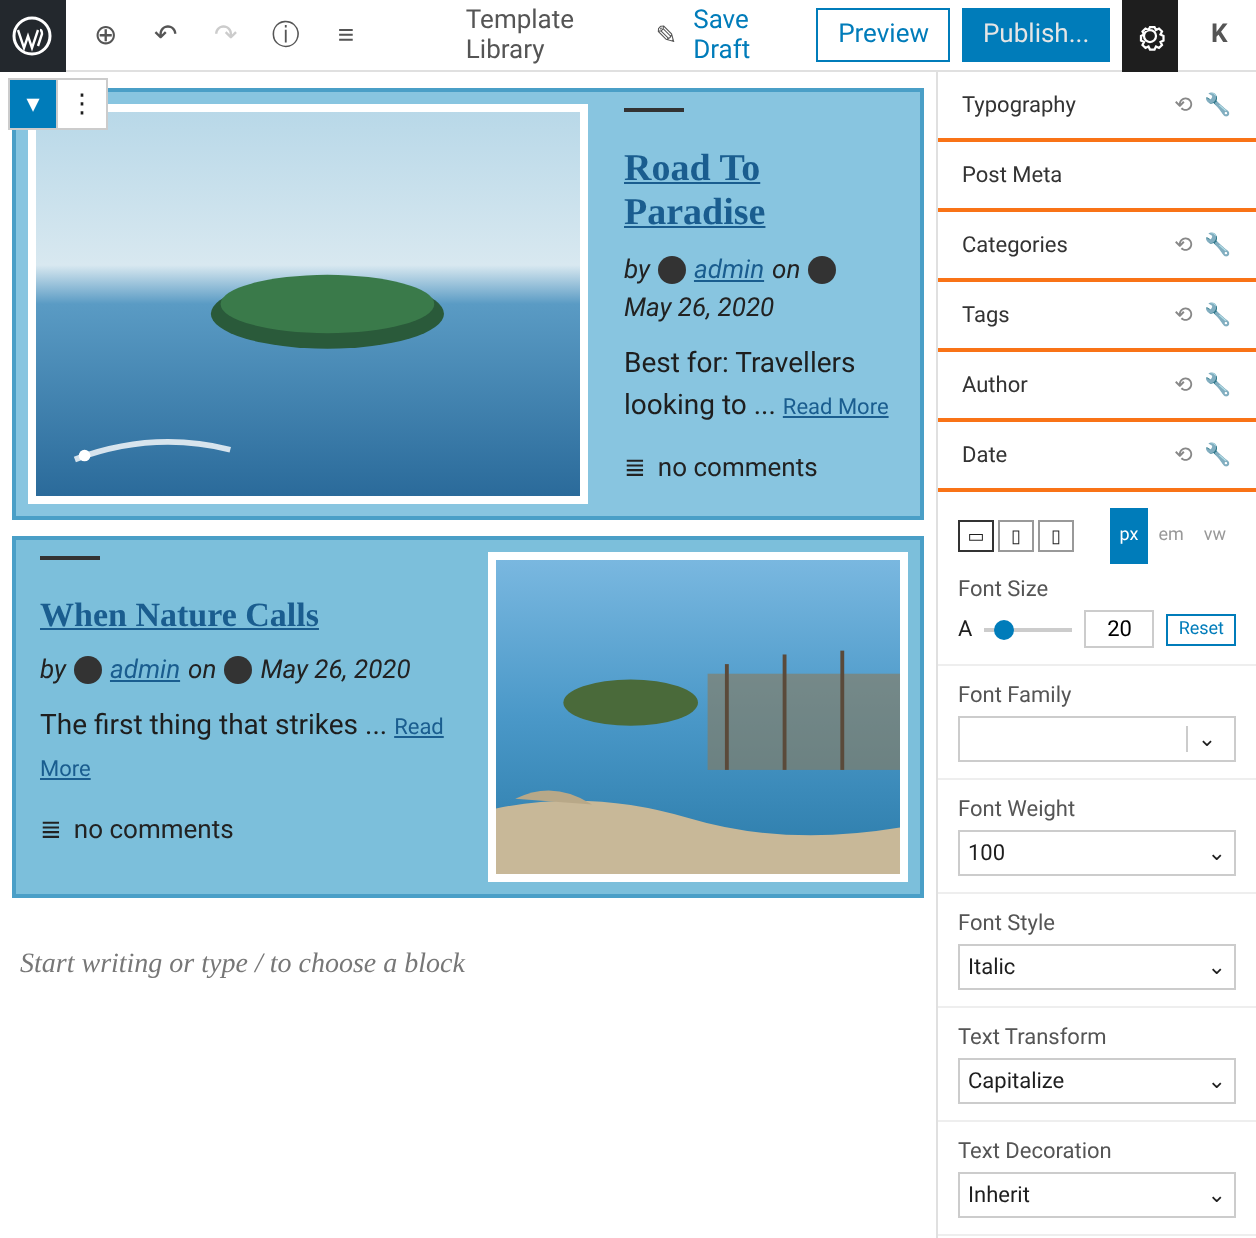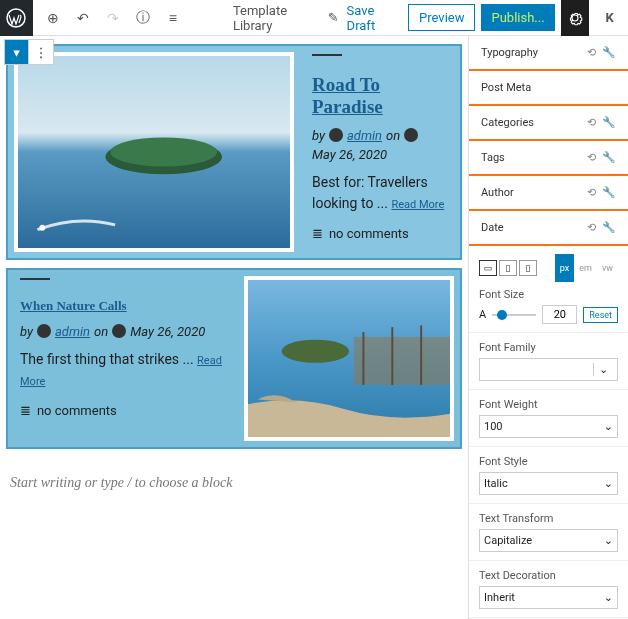--- a/index.html
+++ b/index.html
@@ -6,39 +6,39 @@
 body{width:628px;height:619px;overflow:hidden;background:#fff;font-size:13px;color:#1e1e1e}
 .topbar{height:36px;background:#fff;border-bottom:1px solid #e0e0e0;display:flex;align-items:center}
 .wp-logo{width:36px;height:36px;background:#23282d;color:#fff;display:flex;align-items:center;justify-content:center;font-size:20px}
 .tb-icons{display:flex;align-items:center;gap:6px;padding:0 8px}
 .tb-icon{width:24px;height:24px;display:flex;align-items:center;justify-content:center;color:#555;cursor:pointer;font-size:14px}
 .tb-icon.disabled{color:#ccc}
 .tb-title{margin-left:40px;color:#555;font-size:13px;display:flex;align-items:center;gap:8px}
 .tb-right{margin-left:auto;display:flex;align-items:center;gap:6px;padding-right:4px}
 .btn-text{color:#007cba;cursor:pointer;font-size:13px;padding:6px 8px}
 .btn-outline{border:1px solid #007cba;color:#007cba;background:#fff;padding:5px 10px;cursor:pointer;font-size:13px}
-.btn-primary{background:#007cba;color:#bef264;border:none;padding:6px 10px;cursor:pointer;font-size:13px}
+.btn-primary{background:#007cba;color:#e5e5e5;border:none;padding:6px 10px;cursor:pointer;font-size:13px}
 .btn-icon{width:36px;height:36px;display:flex;align-items:center;justify-content:center;cursor:pointer;color:#555}
 .btn-icon.dark{background:#1e1e1e;color:#fff}
 .main{display:flex;height:583px}
 .canvas{flex:1;background:#fff;overflow:hidden;position:relative}
 .block-toolbar{position:absolute;top:3px;left:4px;display:flex;border:1px solid #ccc;background:#fff;z-index:10}
 .bt-btn{width:24px;height:24px;display:flex;align-items:center;justify-content:center;border-right:1px solid #ccc;cursor:pointer}
 .bt-btn:last-child{border-right:none}
 .bt-btn.active{background:#007cba;color:#fff}
 .posts-block{background:#88c5e0;margin:8px 6px;padding:0;border:2px solid #4a9fc7}
 .post-card{display:flex;padding:0}
 .post-card.reverse{flex-direction:row-reverse;background:#7cbfdb}
 .post-img{width:280px;height:200px;border:4px solid #fff;margin:6px;object-fit:cover;flex-shrink:0}
 .post-img.small{width:210px;height:165px}
 .post-content{padding:0 12px;flex:1;font-family:Georgia,serif}
 .post-divider{width:30px;border:none;border-top:2px solid #333;margin:8px 0 18px}
 .post-title{color:#1a5d8f;font-weight:bold;text-decoration:underline;font-family:Georgia,serif}
 .post-title.lg{font-size:19px}
-.post-title.md{font-size:13px}
+.post-title.md{font-size:17px}
 .post-meta{font-style:italic;font-size:13px;margin:10px 0;display:flex;align-items:flex-start;gap:4px;flex-wrap:wrap;color:#222}
 .post-meta .author{color:#1a5d8f;text-decoration:underline;font-style:italic}
 .avatar-dot{width:14px;height:14px;border-radius:50%;background:#333;display:inline-block}
 .cal-dot{width:14px;height:14px;border-radius:50%;background:#333;display:inline-block}
 .post-excerpt{font-size:14px;margin:10px 0;line-height:1.5;font-family:Georgia,serif}
 .read-more{color:#1a5d8f;text-decoration:underline;font-size:11px}
 .post-comments{font-size:13px;margin-top:12px;display:flex;align-items:center;gap:6px;color:#222}
 .placeholder{color:#777;font-style:italic;padding:18px 10px;font-family:Georgia,serif;font-size:14px}
 .sidebar{width:160px;border-left:1px solid #e0e0e0;overflow-y:auto;font-size:11px}
 .sb-section{padding:10px 12px;border-bottom:2px solid #f97316;display:flex;align-items:center;justify-content:space-between;color:#333}

